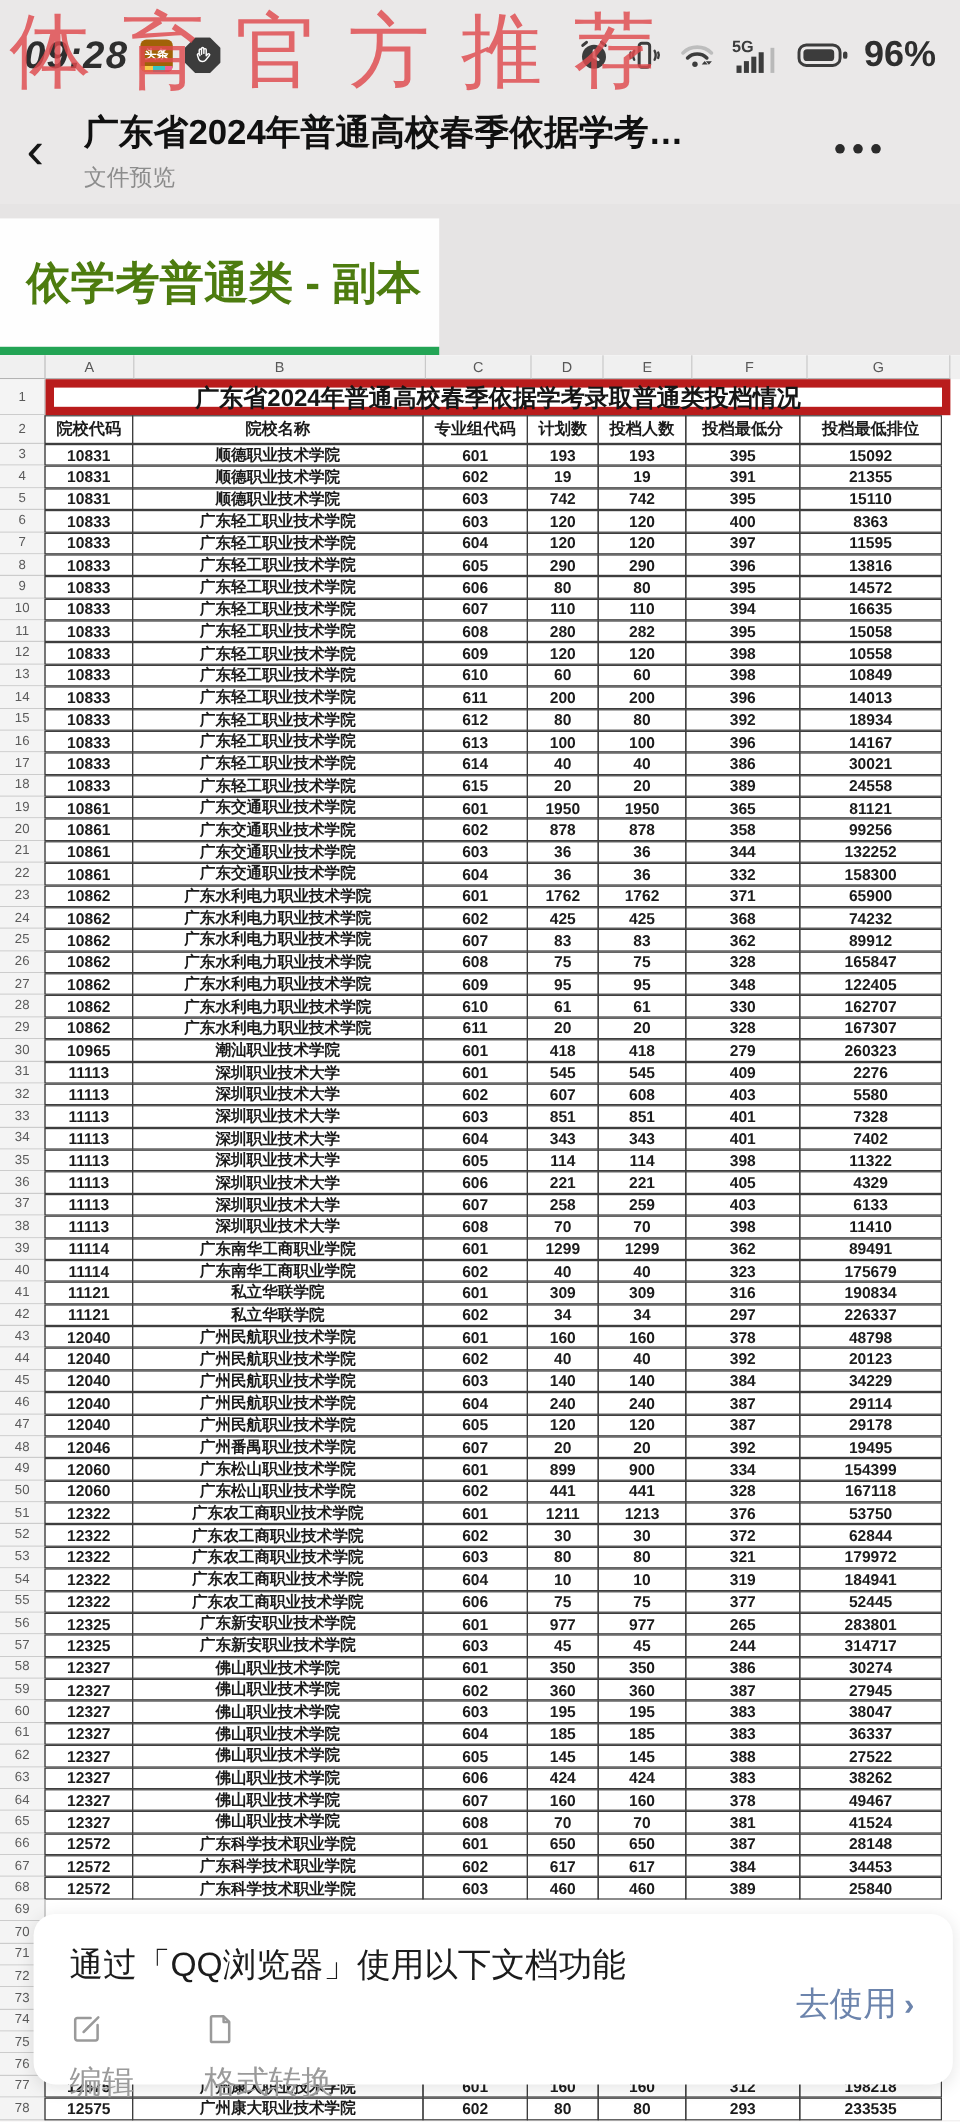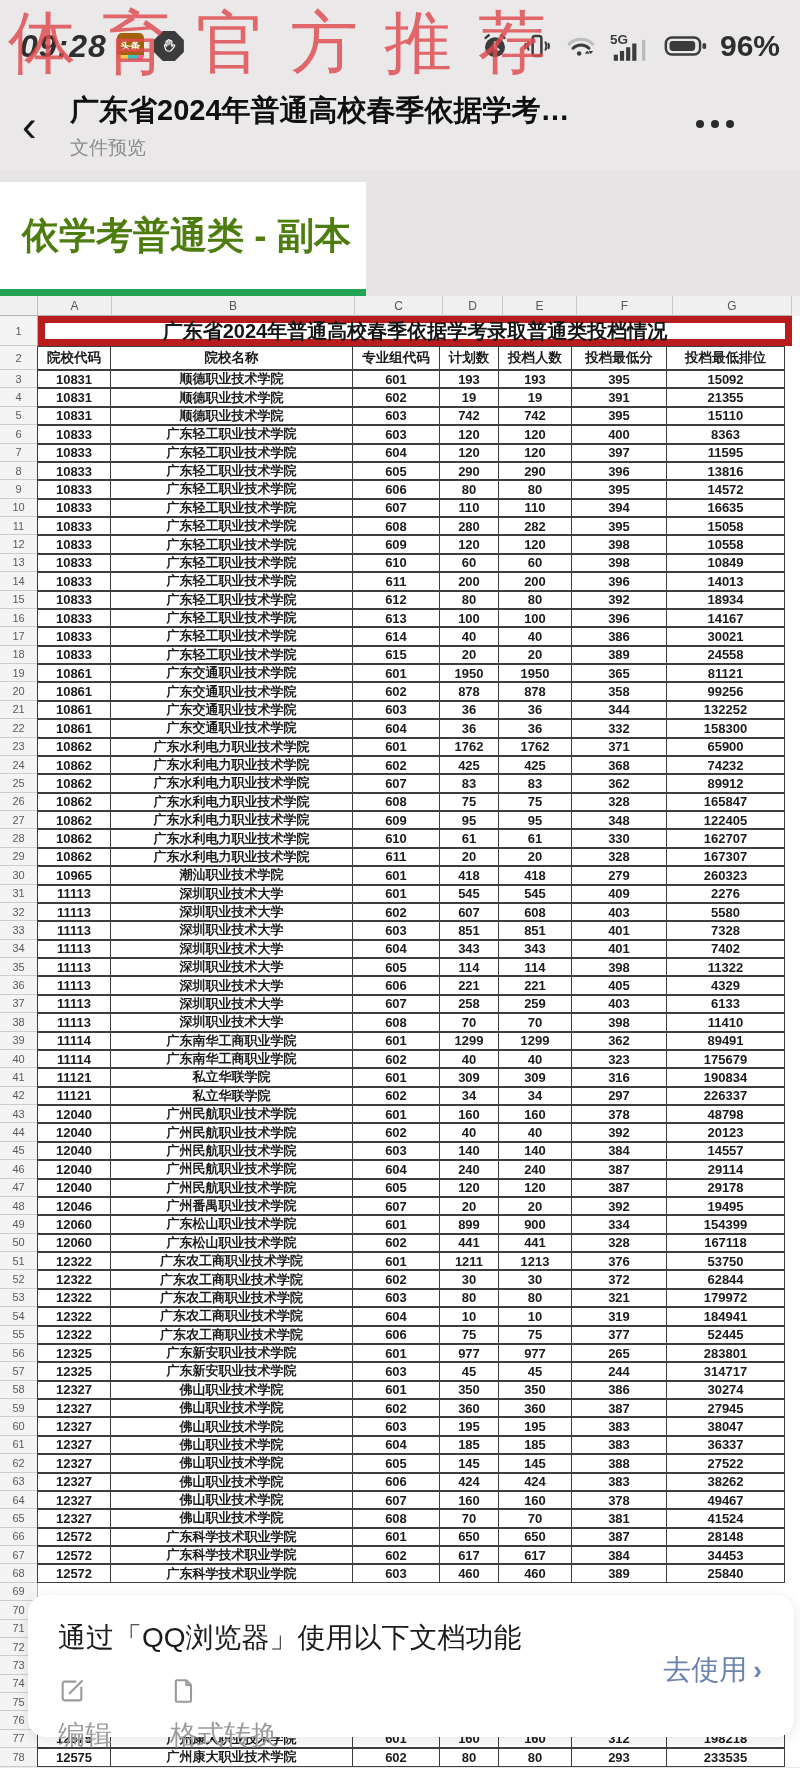--- a/index.html
+++ b/index.html
@@ -601,21 +601,21 @@
           <div class="cell col-g">20123</div>
         </div>
         <div class="srow">
           <div class="gut">45</div>
           <div class="cell col-a">12040</div>
           <div class="cell col-b">广州民航职业技术学院</div>
           <div class="cell col-c">603</div>
           <div class="cell col-d">140</div>
           <div class="cell col-e">140</div>
           <div class="cell col-f">384</div>
-          <div class="cell col-g">14557</div>
+          <div class="cell col-g">34229</div>
         </div>
         <div class="srow">
           <div class="gut">46</div>
           <div class="cell col-a">12040</div>
           <div class="cell col-b">广州民航职业技术学院</div>
           <div class="cell col-c">604</div>
           <div class="cell col-d">240</div>
           <div class="cell col-e">240</div>
           <div class="cell col-f">387</div>
           <div class="cell col-g">29114</div>

